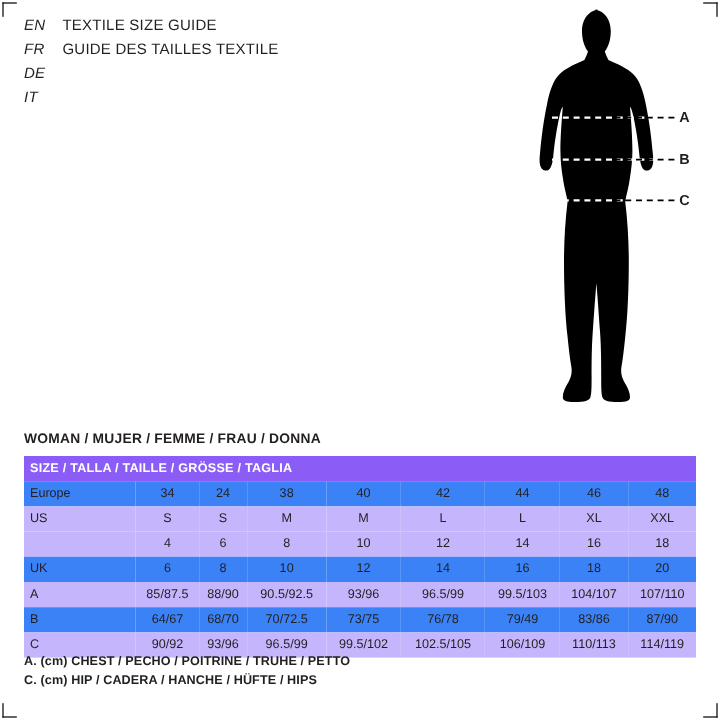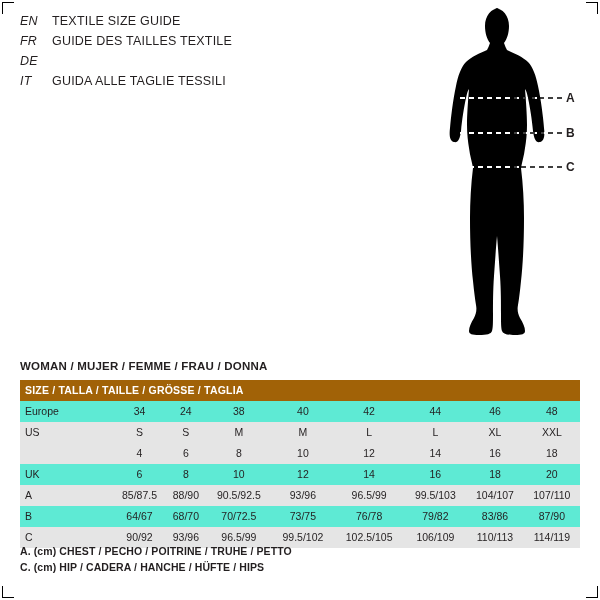--- a/index.html
+++ b/index.html
@@ -41,25 +41,25 @@
   table.size td{
     padding:2px 0 2px 0;
     text-align:center;
     height:17px;
     line-height:13px;
   }
   table.size td.lbl{
     text-align:left;padding-left:5px;width:88px;
   }
   tr.hdr td{
-    background:#a16207;color:#ffffff;font-weight:bold;
+    background:#8b5cf6;color:#ffffff;font-weight:bold;
     text-align:left;padding-left:5px;font-size:10.5px;letter-spacing:.2px;
   }
-  tr.band td{background:#5eead4;}
-  tr.white td{background:#e5e5e5;}
+  tr.band td{background:#3b82f6;}
+  tr.white td{background:#c4b5fd;}
 
   
   .notes{position:absolute;left:20px;top:543px;}
   .note{font-size:10.5px;font-weight:bold;line-height:16px;letter-spacing:.1px;}
 
   
   .corner{position:absolute;width:11px;height:11px;border:0;}
   .c-tl{left:2px;top:2px;border-left:1px solid #000;border-top:1px solid #000;}
   .c-tr{right:2px;top:2px;border-right:1px solid #000;border-top:1px solid #000;}
   .c-bl{left:2px;bottom:2px;border-left:1px solid #000;border-bottom:1px solid #000;}
@@ -82,21 +82,20 @@
     </div>
     <div class="langrow">
       <span class="langcode">FR</span>
       <span class="langtext">GUIDE DES TAILLES TEXTILE</span>
     </div>
     <div class="langrow">
       <span class="langcode">DE</span>
     </div>
     <div class="langrow">
       <span class="langcode">IT</span>
-      <span class="langtext">GUIDA ALLE TAGLIE TESSILI</span>
     </div>
   </div>
 
   <div class="figure">
     <svg class="figsvg" width="200" height="375" viewBox="0 0 200 375" xmlns="http://www.w3.org/2000/svg">
       <path fill="#000000" d="
         M100 8
         c-9 0 -15 8 -15 18
         c0 7 2 13 5 17
         c-1 3 -2 5 -3 7
@@ -227,21 +226,21 @@
         <td>107/110</td>
       </tr>
 
       <tr class="band">
         <td class="lbl">B</td>
         <td>64/67</td>
         <td>68/70</td>
         <td>70/72.5</td>
         <td>73/75</td>
         <td>76/78</td>
-        <td>79/82</td>
+        <td>79/49</td>
         <td>83/86</td>
         <td>87/90</td>
       </tr>
 
       <tr class="white">
         <td class="lbl">C</td>
         <td>90/92</td>
         <td>93/96</td>
         <td>96.5/99</td>
         <td>99.5/102</td>

